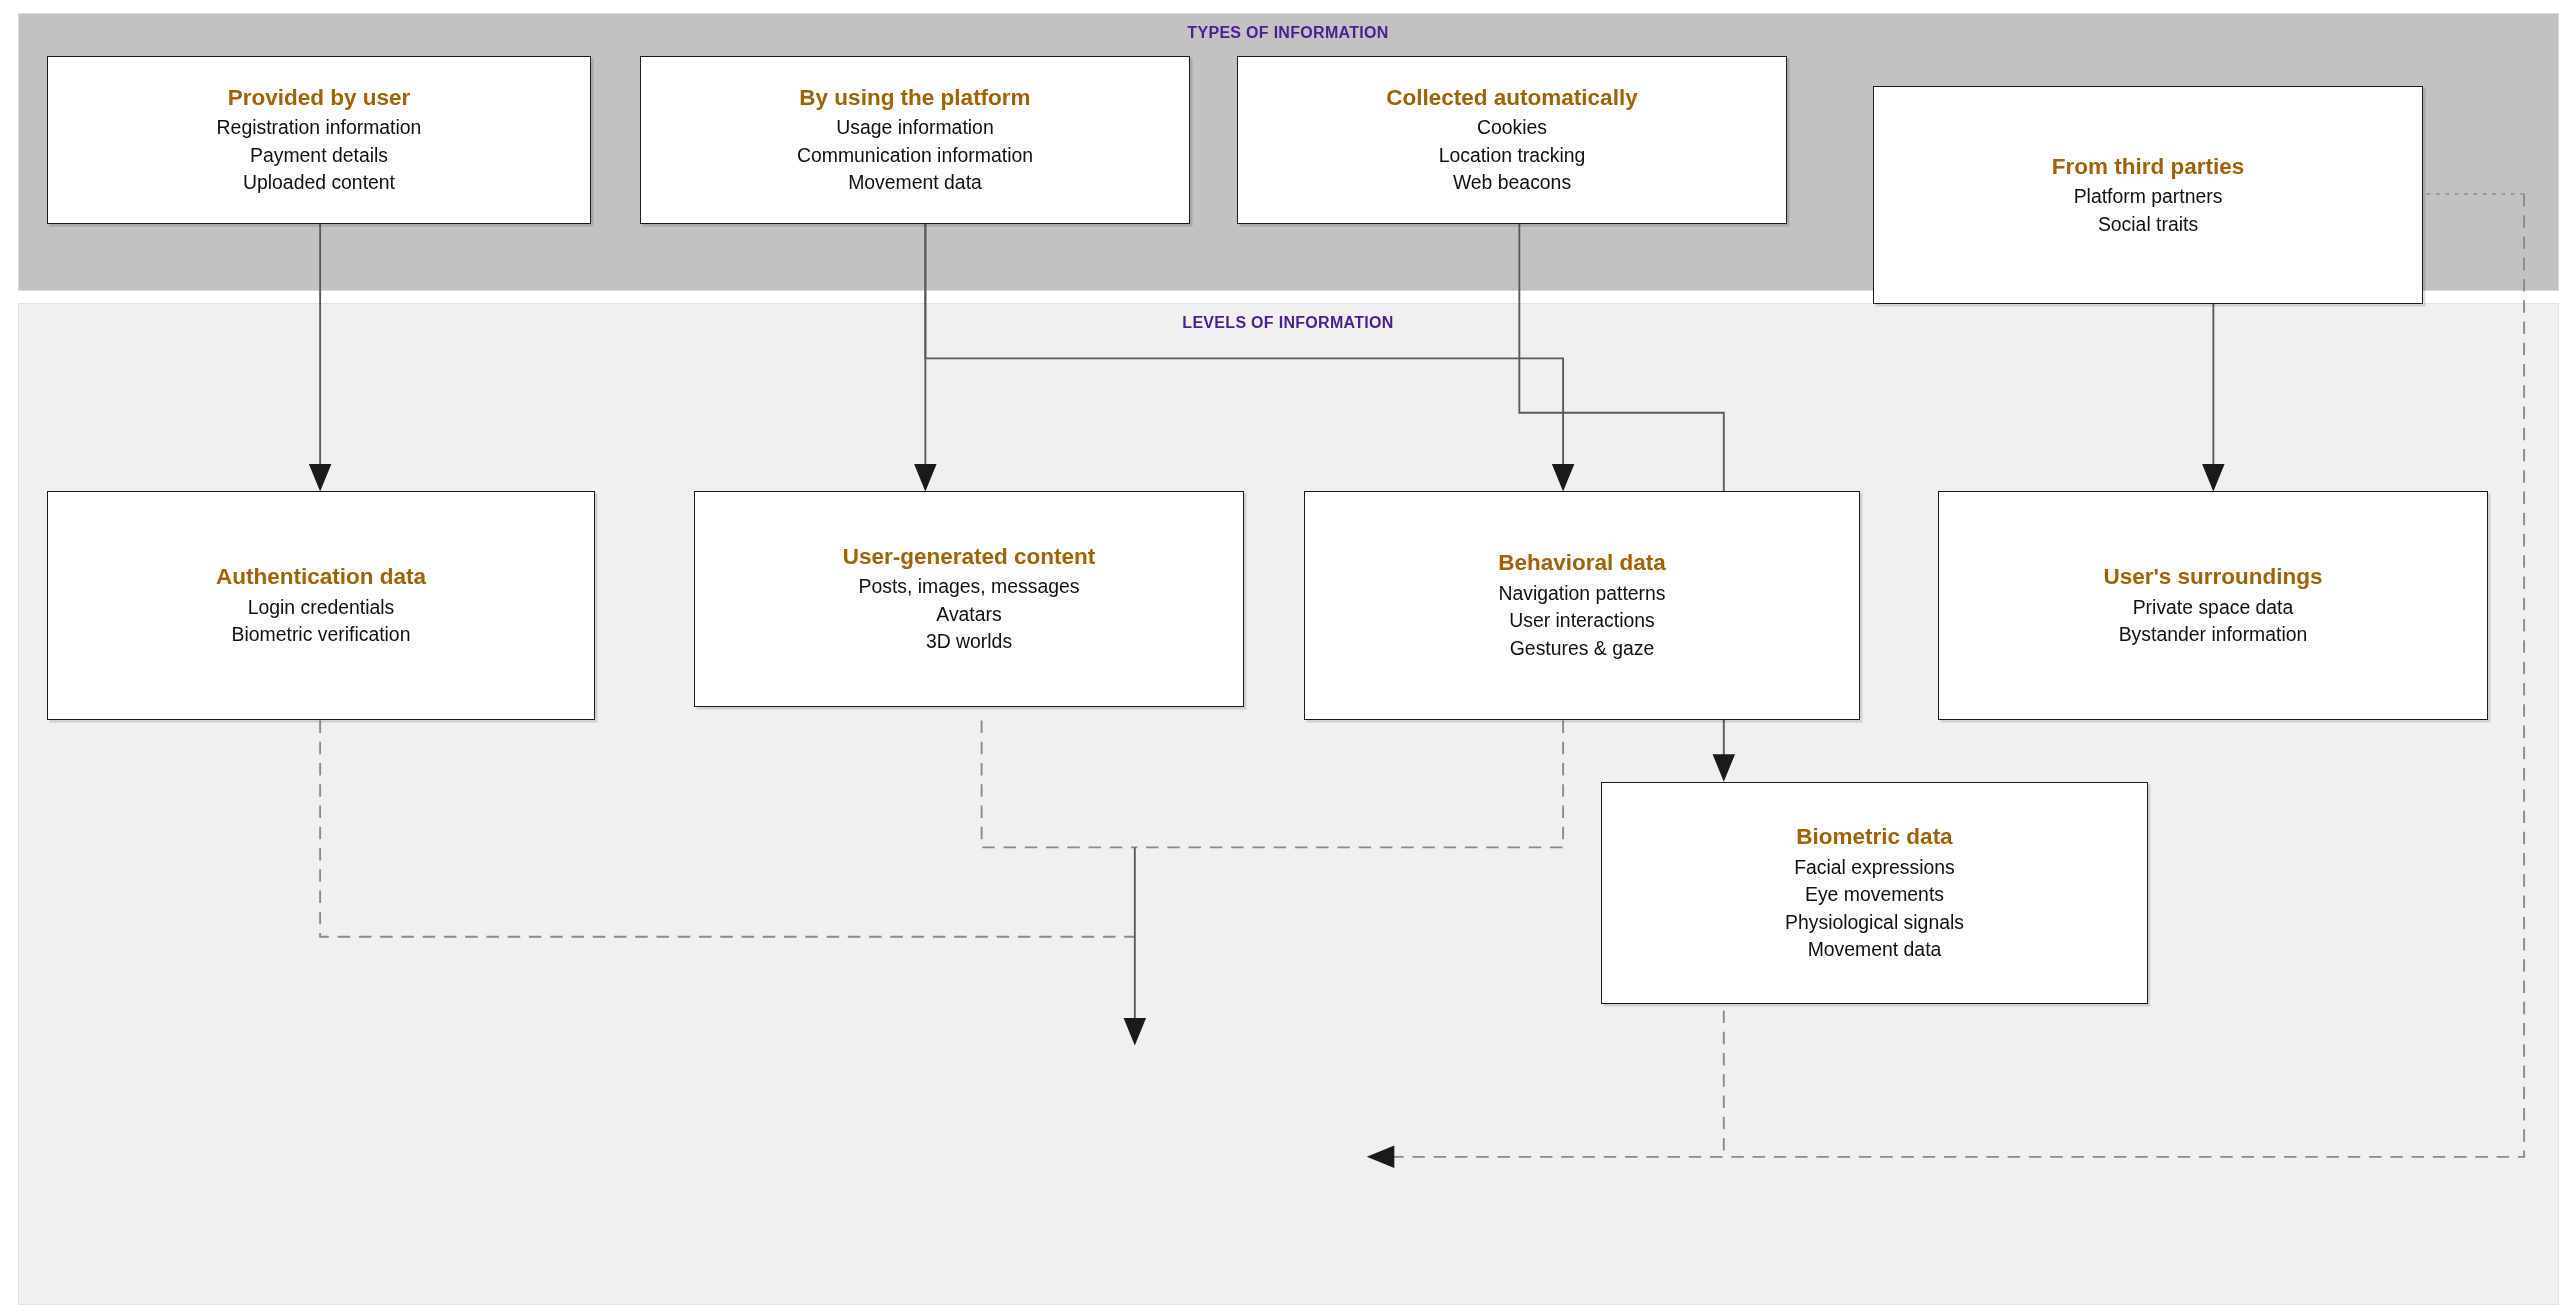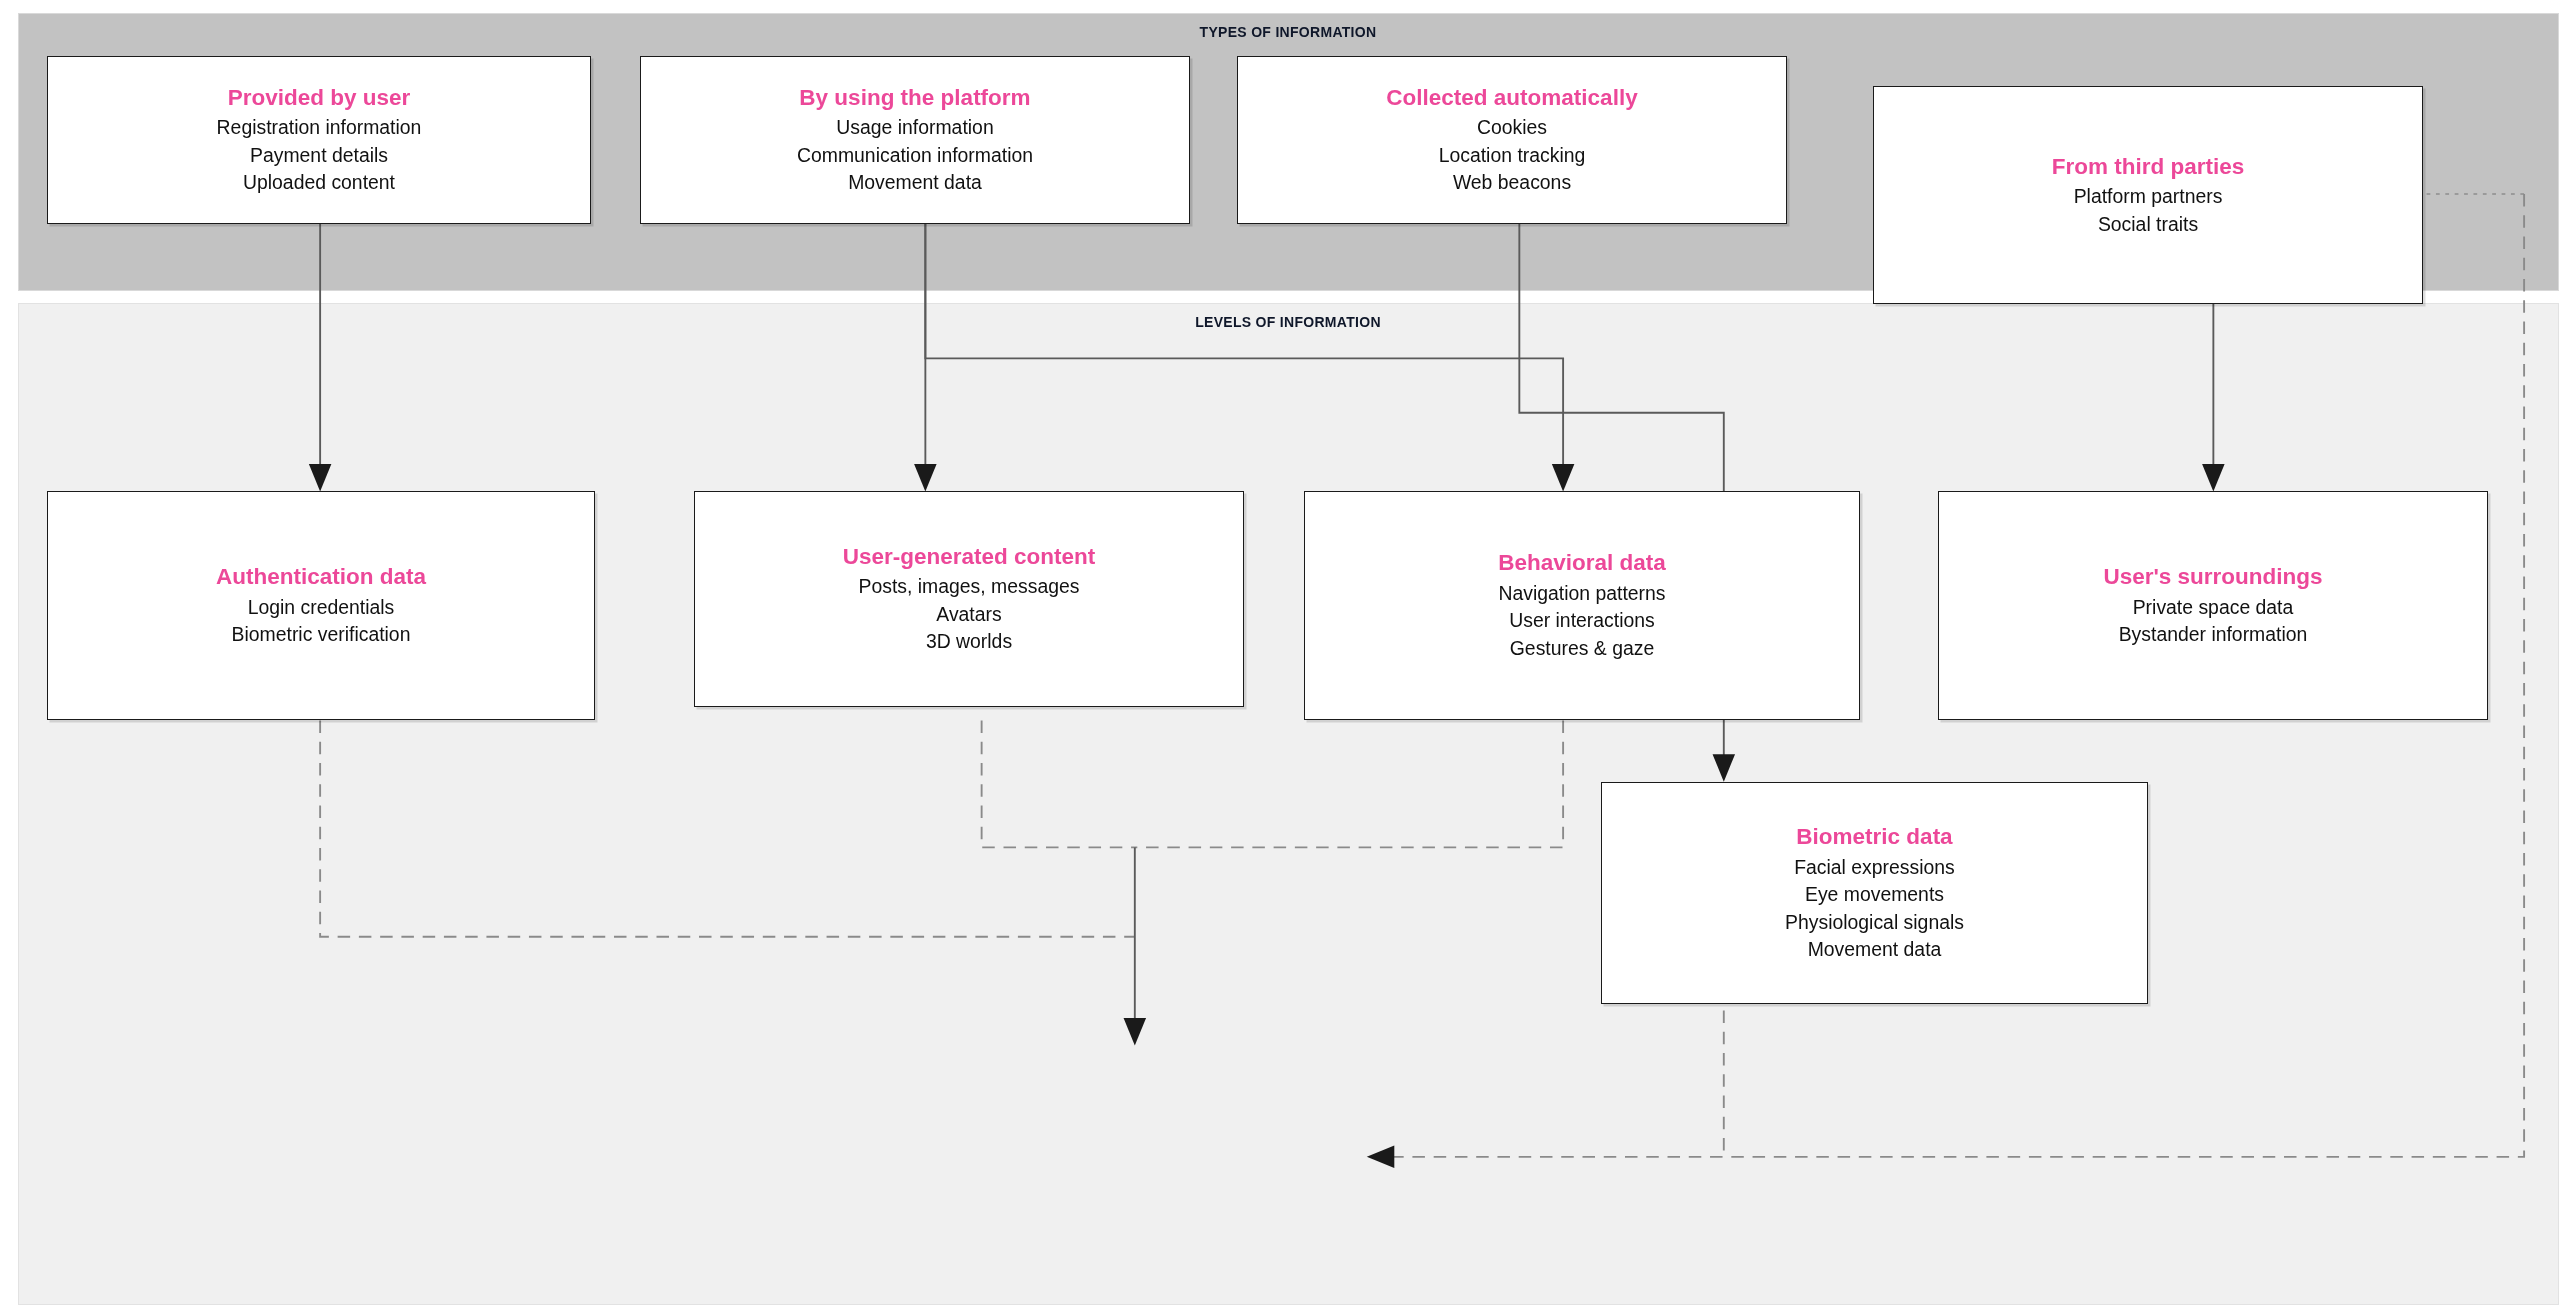--- a/index.html
+++ b/index.html
@@ -25,23 +25,23 @@
     left:17.5px; top:303px; width:2541px; height:1002px;
     background:#f0f0f0;
     border:0.6px solid #e2e2e2;
     padding-left:48px;
   }
   .band-title{
     position:absolute;
     left:0; right:0;
     text-align:center;
     font-weight:bold;
-    font-size:14px;
+    font-size:16px;
     letter-spacing:0.3px;
-    color:#0f172a;
+    color:#4c1d95;
     font-family:"Liberation Sans", sans-serif;
   }
   #title-types{ top:10px; }
   #title-levels{ top:10px; }
 
   .node{
     position:absolute;
     box-sizing:border-box;
     background:#ffffff;
     border:1.9px solid #1a1a1a;
@@ -50,21 +50,21 @@
     flex-direction:column;
     align-items:center;
     justify-content:center;
     text-align:center;
     z-index:5;
   }
   .node .node-title{
     font-weight:bold;
     font-size:22.5px;
     line-height:1.12;
-    color:#ec4899;
+    color:#a16207;
     margin-bottom:6.3px;
   }
   .node .node-items{
     display:flex;
     flex-direction:column;
     align-items:center;
     gap:3.8px;
   }
   .node .node-item{
     font-size:19.4px;

